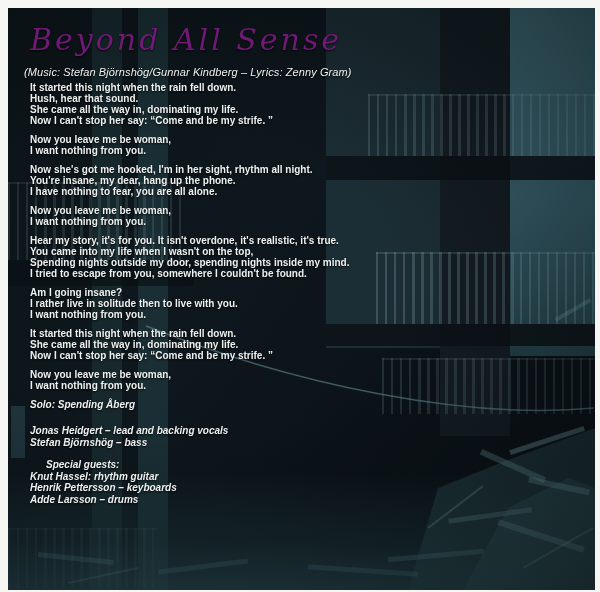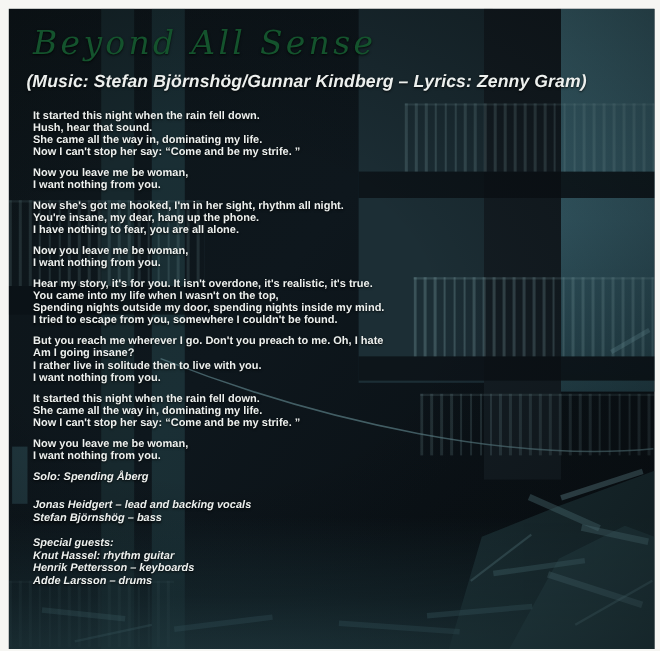--- a/index.html
+++ b/index.html
@@ -47,33 +47,33 @@
   
   .content{
     position:absolute;left:30px;top:22px;right:30px;
     color:#edf0ee;
     text-shadow:0 1px 2px rgba(0,0,0,.8);
   }
   .title{
     font-family:"DejaVu Serif","Liberation Serif",serif;
     font-style:italic;font-weight:400;
     font-size:30px;letter-spacing:3px;
-    margin:0 0 9px 0;color:#14532d;
+    margin:0 0 9px 0;color:#701a75;
   }
   .credit{
-    font-size:16px;font-weight:bold;font-style:italic;
-    margin:0 0 16px -6px;letter-spacing:.1px;
+    font-size:11px;font-weight:normal;font-style:italic;
+    margin:0 0 4px -6px;letter-spacing:.1px;
   }
   .line{font-size:10px;font-weight:bold;line-height:11px;white-space:nowrap;}
   .stanza{margin:0 0 8px 0;}
   .solo{font-style:italic;margin:0 0 14px 0;font-size:10px;font-weight:bold;line-height:12px;}
   .lineup .line,.guests .line{font-style:italic;line-height:11.5px;}
   .guests-label{
     font-size:10px;font-weight:bold;font-style:italic;
-    line-height:11.5px;margin:11px 0 0 0;white-space:nowrap;
+    line-height:11.5px;margin:11px 0 0 16px;white-space:nowrap;
   }
 </style>
 </head>
 <body>
 
 <div class="page">
 
   <div class="photo">
     <div class="layer strip-a"></div>
     <div class="layer strip-b"></div>
@@ -139,21 +139,20 @@
           <div class="line">Now you leave me be woman,</div>
           <div class="line">I want nothing from you.</div>
         </div>
         <div class="stanza">
           <div class="line">Hear my story, it's for you. It isn't overdone, it's realistic, it's true.</div>
           <div class="line">You came into my life when I wasn't on the top,</div>
           <div class="line">Spending nights outside my door, spending nights inside my mind.</div>
           <div class="line">I tried to escape from you, somewhere I couldn't be found.</div>
         </div>
         <div class="stanza">
-          <div class="line">But you reach me wherever I go. Don't you preach to me. Oh, I hate</div>
           <div class="line">Am I going insane?</div>
           <div class="line">I rather live in solitude then to live with you.</div>
           <div class="line">I want nothing from you.</div>
         </div>
         <div class="stanza">
           <div class="line">It started this night when the rain fell down.</div>
           <div class="line">She came all the way in, dominating my life.</div>
           <div class="line">Now I can't stop her say: “Come and be my strife. ”</div>
         </div>
         <div class="stanza">

